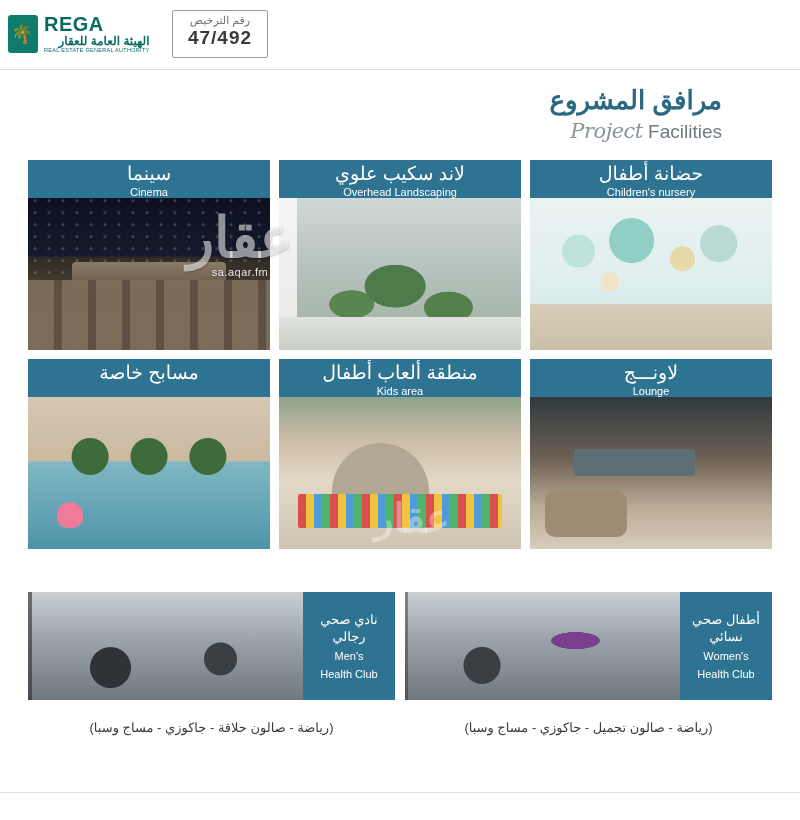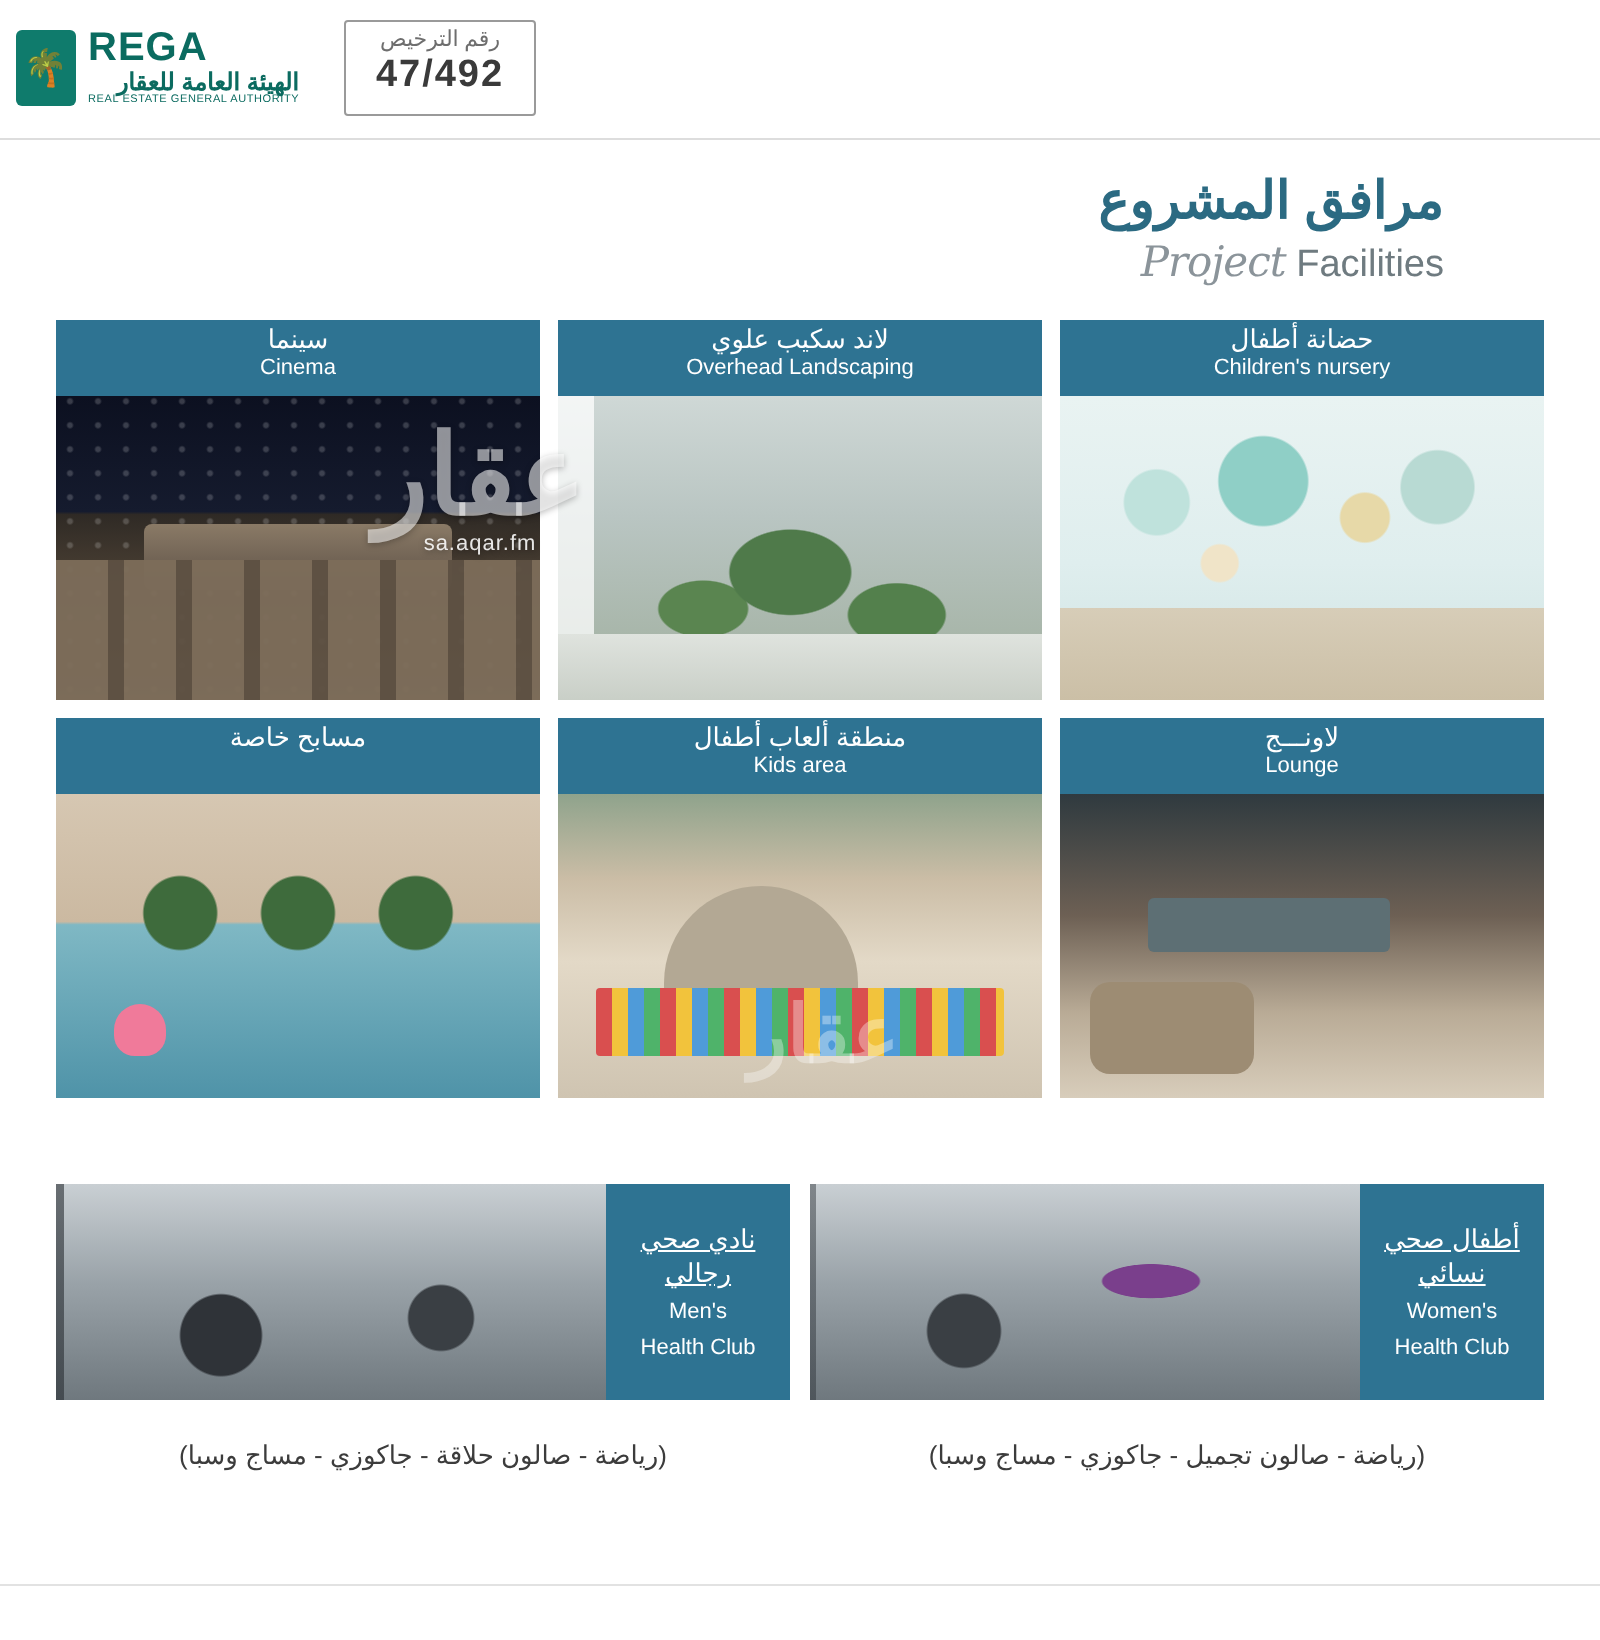--- a/index.html
+++ b/index.html
@@ -83,21 +83,20 @@
     border-radius: 2px;
     text-align: center;
     padding-top: 2px;
     box-sizing: border-box;
   }
   .license-box .lic-label {
     font-size: 11px;
     color: #6e6e6e;
     direction: rtl;
     line-height: 1.3;
-    font-family: Liberation Serif, serif;
   }
   .license-box .lic-number {
     font-size: 19px;
     color: #3a3a3a;
     font-weight: bold;
     letter-spacing: 1px;
   }
   .header-rule {
     position: absolute;
     left: 0;
@@ -156,21 +155,21 @@
   .card-caption {
     height: 38px;
     background: #2e7392;
     color: #ffffff;
     text-align: center;
     direction: rtl;
     padding-top: 2px;
     box-sizing: border-box;
   }
   .card-caption .cap-ar {
-    font-size: 13px;
+    font-size: 19px;
     line-height: 1.25;
     letter-spacing: 2px;
   }
   .card-caption .cap-en {
     font-size: 11px;
     direction: ltr;
     line-height: 1.2;
   }
   .card-photo {
     height: 152px;
@@ -386,21 +385,20 @@
     flex-direction: column;
     align-items: center;
     justify-content: center;
     text-align: center;
     direction: rtl;
   }
   .club-label .cl-ar {
     font-size: 13px;
     line-height: 1.35;
     letter-spacing: 1px;
-    text-decoration: underline;
   }
   .club-label .cl-en {
     direction: ltr;
     font-size: 11px;
     line-height: 1.25;
     margin-top: 4px;
   }
   .club-notes {
     position: absolute;
     left: 28px;

